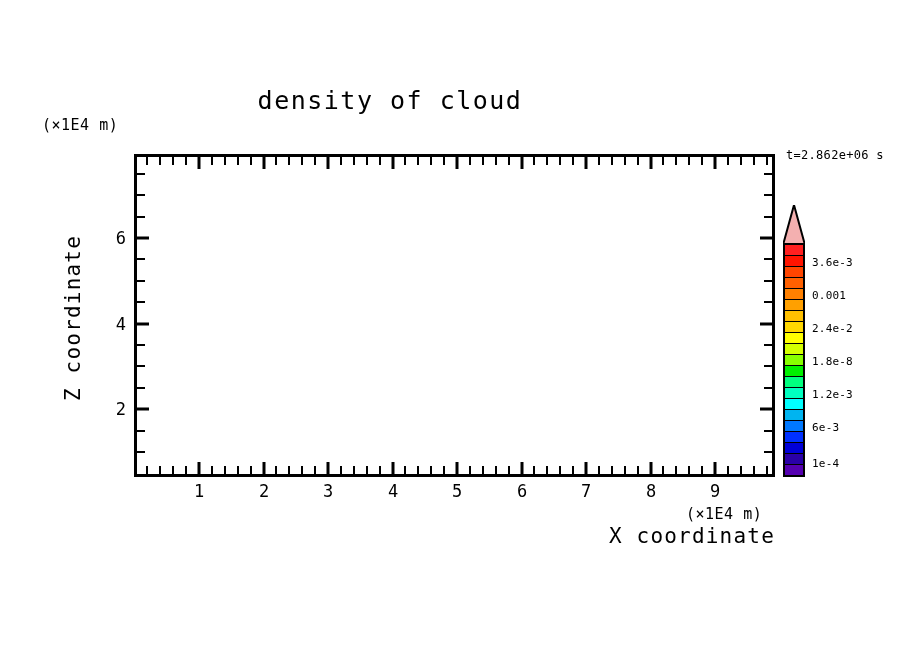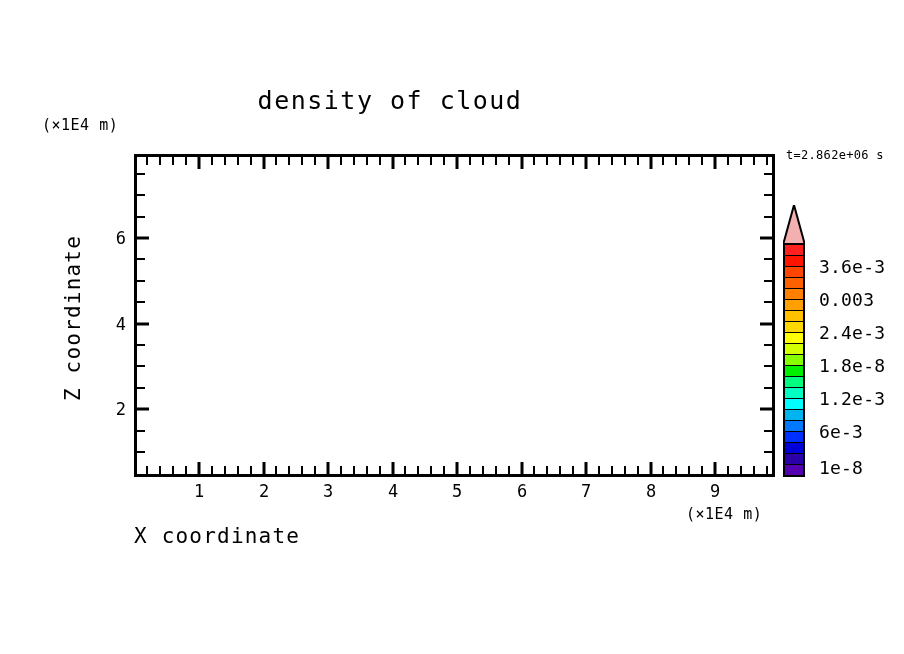--- a/index.html
+++ b/index.html
@@ -55,21 +55,21 @@
     left: 786px; top: 148px;
     font-size: 12px;
     letter-spacing: 0.3px;
     white-space: nowrap;
   }
 
   #x-axis-title {
     position: absolute;
     left: 134px; top: 524px;
     width: 641px;
-    text-align: left;
+    text-align: right;
     font-size: 21px;
     letter-spacing: 1.2px;
     white-space: nowrap;
   }
 
   #y-axis-title {
     position: absolute;
     left: -17px; top: 306px;
     width: 180px;
     text-align: center;
@@ -137,24 +137,23 @@
   #colorbar-arrow {
     position: absolute;
     left: 783px; top: 205px;
     width: 22px;
     height: 40px;
   }
 
   .cbar-tick-label {
     position: absolute;
     left: 812px;
-    font-size: 18px;
+    font-size: 11px;
     white-space: nowrap;
     letter-spacing: 0.2px;
-    margin-left: 7px;
   }
 
   
   #tick-layer {
     position: absolute;
     left: 0; top: 0;
     width: 904px; height: 654px;
     pointer-events: none;
   }
 </style>
@@ -344,20 +343,20 @@
       <div class="cbar-band" style="background: rgb(0, 255, 255);"></div>
       <div class="cbar-band" style="background: rgb(0, 180, 240);"></div>
       <div class="cbar-band" style="background: rgb(0, 120, 255);"></div>
       <div class="cbar-band" style="background: rgb(0, 48, 255);"></div>
       <div class="cbar-band" style="background: rgb(0, 0, 216);"></div>
       <div class="cbar-band" style="background: rgb(42, 0, 168);"></div>
       <div class="cbar-band" style="background: rgb(85, 0, 176);"></div>
     </div>
 
   <div class="cbar-tick-label" style="top:256px">3.6e-3</div>
-  <div class="cbar-tick-label" style="top:289px">0.003</div>
-  <div class="cbar-tick-label" style="top:322px">2.4e-3</div>
+  <div class="cbar-tick-label" style="top:289px">0.001</div>
+  <div class="cbar-tick-label" style="top:322px">2.4e-2</div>
   <div class="cbar-tick-label" style="top:355px">1.8e-8</div>
   <div class="cbar-tick-label" style="top:388px">1.2e-3</div>
   <div class="cbar-tick-label" style="top:421px">6e-3</div>
-  <div class="cbar-tick-label" style="top:457px">1e-8</div>
+  <div class="cbar-tick-label" style="top:457px">1e-4</div>
 
 </div>
 
 </body></html>

